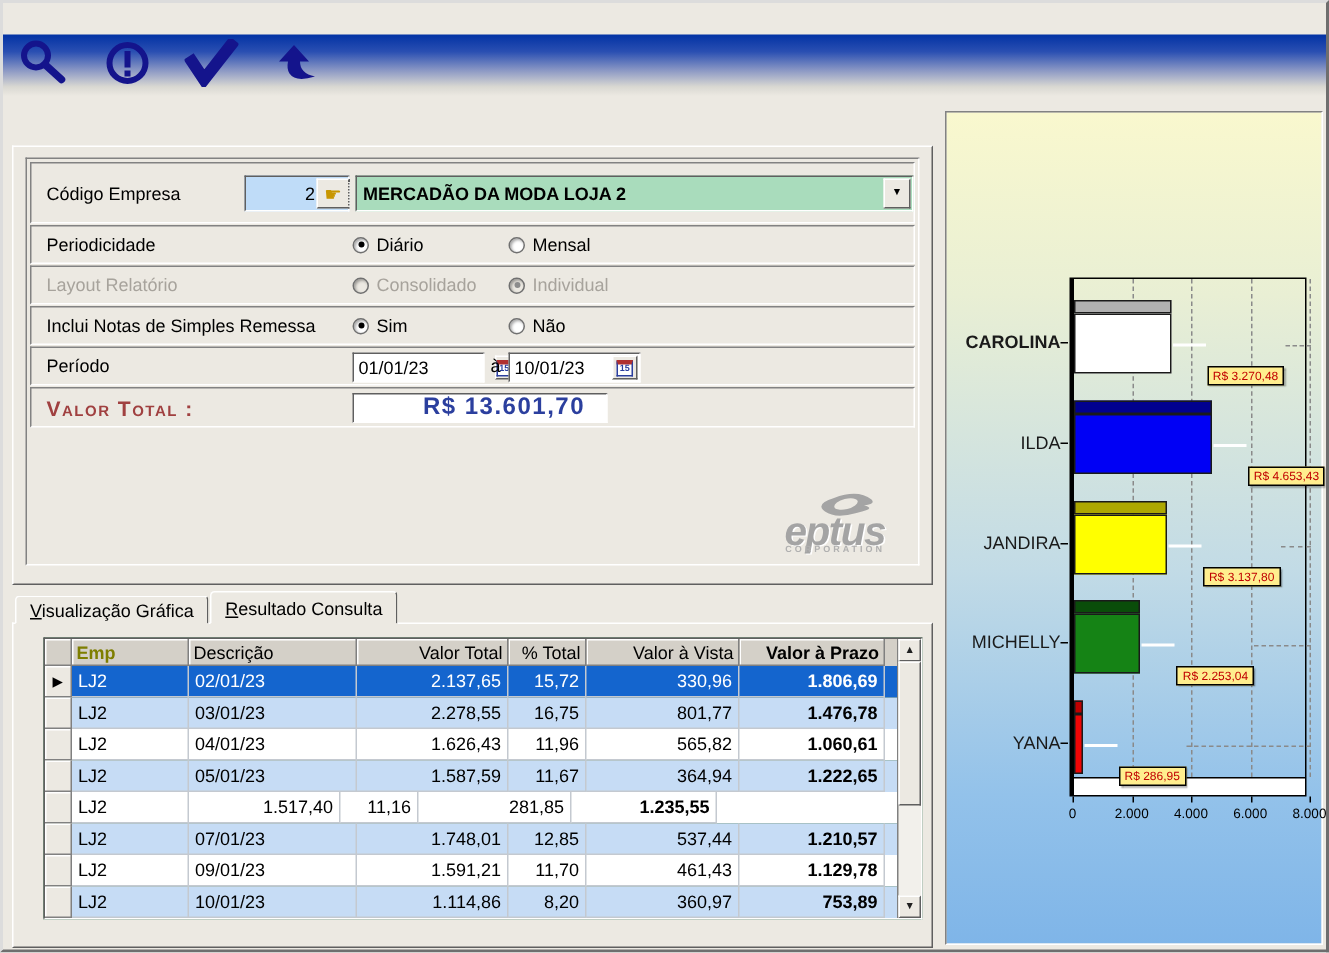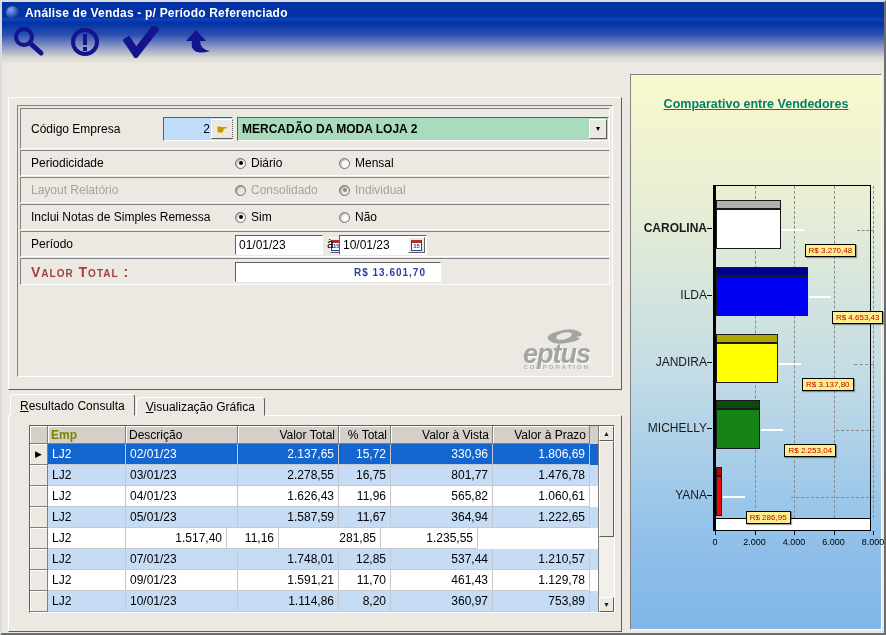--- a/index.html
+++ b/index.html
@@ -72,42 +72,42 @@
   .date-text{flex:1;font-size:12px;padding-left:3px;color:#000;}
   .cal-btn{width:17px;height:16px;margin-right:1px;background:#ECE9E2;
     border:1px solid;border-color:#FFF #5F5F5F #5F5F5F #FFF;cursor:pointer;padding:0;
     display:flex;align-items:center;justify-content:center;}
   .cal-glyph{width:11px;height:11px;background:#FFF;border:1px solid #2B3F9E;border-top:3px solid #B03030;
     font-size:6px;line-height:7px;text-align:center;color:#2B3F9E;font-weight:bold;}
   .a-sep{position:absolute;left:306px;top:50%;transform:translateY(-50%);font-size:12px;color:#000;}
 
   .valor-label{position:absolute;left:10px;top:50%;transform:translateY(-50%);
     font-size:14px;font-weight:bold;font-variant:small-caps;letter-spacing:1px;color:#A04040;}
-  .valor-box{position:absolute;left:214px;top:3px;width:206px;height:20px;background:#FFF;
+  .valor-box{position:absolute;left:214px;top:3px;width:170px;height:20px;background:#FFF;
     border:1px solid;border-color:#5F5F5F #FFF #FFF #5F5F5F;
-    font-size:10px;font-weight:bold;color:#2B3F9E;letter-spacing:1px;
+    font-size:16px;font-weight:bold;color:#2B3F9E;letter-spacing:1px;
     display:flex;align-items:center;justify-content:flex-end;padding-right:14px;}
 
   .logo{position:absolute;right:22px;bottom:6px;width:110px;text-align:right;color:#A4A4A4;}
   .logo-swoosh{display:block;margin:0 4px 0 auto;}
   .logo-name{font-size:27px;font-weight:bold;font-style:italic;line-height:20px;letter-spacing:-1px;
     text-shadow:1px 1px 0 #fff;}
   .logo-sub{font-size:6px;font-weight:bold;letter-spacing:2px;color:#B0B0B0;}
 
   
   .grid{position:absolute;left:20px;top:9px;width:586px;height:188px;background:#14532d;
     border:1px solid;border-color:#5F5F5F #FFF #FFF #5F5F5F;overflow:hidden;}
   .ghead{display:flex;height:18px;background:#D4D0C8;}
   .hcell{font-size:12px;display:flex;align-items:center;padding:0 3px;color:#000;
     border-right:1px solid #808080;border-bottom:1px solid #808080;
     box-shadow:inset 1px 1px 0 #FFF;white-space:nowrap;overflow:hidden;}
   .hcell.num{justify-content:flex-end;}
   .hcell.emp{color:#7E7E00;font-weight:bold;}
   .w-ind{width:18px;} .w-emp{width:78px;} .w-desc{width:112px;} .w-vt{width:101px;}
-  .w-pt{width:52px;} .w-vv{width:102px;} .w-vp{width:97px;}
+  .w-pt{width:52px;} .w-vv{width:102px;} .w-vp{width:97px;font-weight:bold;}
   .trow{display:flex;height:21px;background:#FFF;cursor:pointer;}
   .trow.alt{background:#C6DCF5;}
   .trow.sel{background:#1465CE;color:#FFF;}
   .tcell{font-size:12px;display:flex;align-items:center;padding:0 4px;
     border-right:1px solid #C4C9D0;border-bottom:1px solid #C4C9D0;white-space:nowrap;overflow:hidden;}
   .tcell.num{justify-content:flex-end;text-align:right;}
   .tcell.ind{background:#ECE9E2;border-right:1px solid #808080;border-bottom:1px solid #808080;
     box-shadow:inset 1px 1px 0 #FFF;color:#000;font-size:9px;justify-content:center;padding:0;}
   .vscroll{position:absolute;right:0;top:0;bottom:0;width:16px;background:#F2F0EB;
     border-left:1px solid #808080;display:flex;flex-direction:column;}
@@ -135,24 +135,20 @@
   .cat-label{position:absolute;left:2px;width:74px;text-align:right;font-size:12px;color:#1A1A1A;}
   .cat-tick{position:absolute;width:5px;height:1px;background:#000;}
   .xtick-label{position:absolute;font-size:9px;color:#000;transform:translateX(-50%);}
   .xtick-mark{position:absolute;width:1px;height:4px;background:#000;}
 </style>
 </head>
 <body>
 
 <div class="window">
 
-  <div class="titlebar">
-    <span class="app-ball"></span>
-    <span class="title-text">Análise de Vendas - p/ Período Referenciado</span>
-  </div>
 
   <div class="toolbar">
     <button class="tbtn">
       <span>
         <svg width="34" height="32" viewBox="0 0 34 32">
             <circle cx="12" cy="11" r="8" fill="none" stroke="#14148C" stroke-width="4"></circle>
             <line x1="18" y1="17" x2="29" y2="27" stroke="#14148C" stroke-width="5" stroke-linecap="round"></line>
           </svg>
       </span>
     </button>
@@ -261,22 +257,22 @@
           <div class="logo-name">eptus</div>
           <div class="logo-sub">CORPORATION</div>
         </div>
 
       </div>
     </div>
   </div>
 
   <div class="tabctl bot">
     <div class="tabstrip">
+      <span class="tab">Visualização Gráfica</span>
       <span class="tab active">Resultado Consulta</span>
-      <span class="tab">Visualização Gráfica</span>
     </div>
     <div class="tabpage">
       <div class="grid">
         <div class="ghead">
           <div class="hcell w-ind"></div>
           <div class="hcell w-emp emp">Emp</div>
           <div class="hcell w-desc">Descrição</div>
           <div class="hcell w-vt num">Valor Total</div>
           <div class="hcell w-pt num">% Total</div>
           <div class="hcell w-vv num">Valor à Vista</div>
@@ -359,21 +355,20 @@
           <button class="sbtn"><span>▲</span></button>
           <div class="sthumb"></div>
           <div class="sspace"></div>
           <button class="sbtn"><span>▼</span></button>
         </div>
       </div>
     </div>
   </div>
 
   <div class="chart-panel">
-    <div class="chart-title">Comparativo entre Vendedores</div>
     <div class="cats"></div>
     <div class="plot">
         <div class="gridline" style="left: 38.5px;"></div>
         <div class="gridline" style="left: 78px;"></div>
         <div class="gridline" style="left: 117.5px;"></div>
         <div class="gridline" style="left: 157px;"></div>
         <div class="floor"></div>
         <div class="bar-cap" style="top: 14px; height: 9px; width: 64.592px; background: rgb(176, 176, 176);"></div>
         <div class="bar-body" style="top: 23px; height: 40px; width: 64.592px; background: rgb(255, 255, 255);"></div>
         <div class="conn" style="top: 43px; left: 65.592px; width: 22px;"></div>

